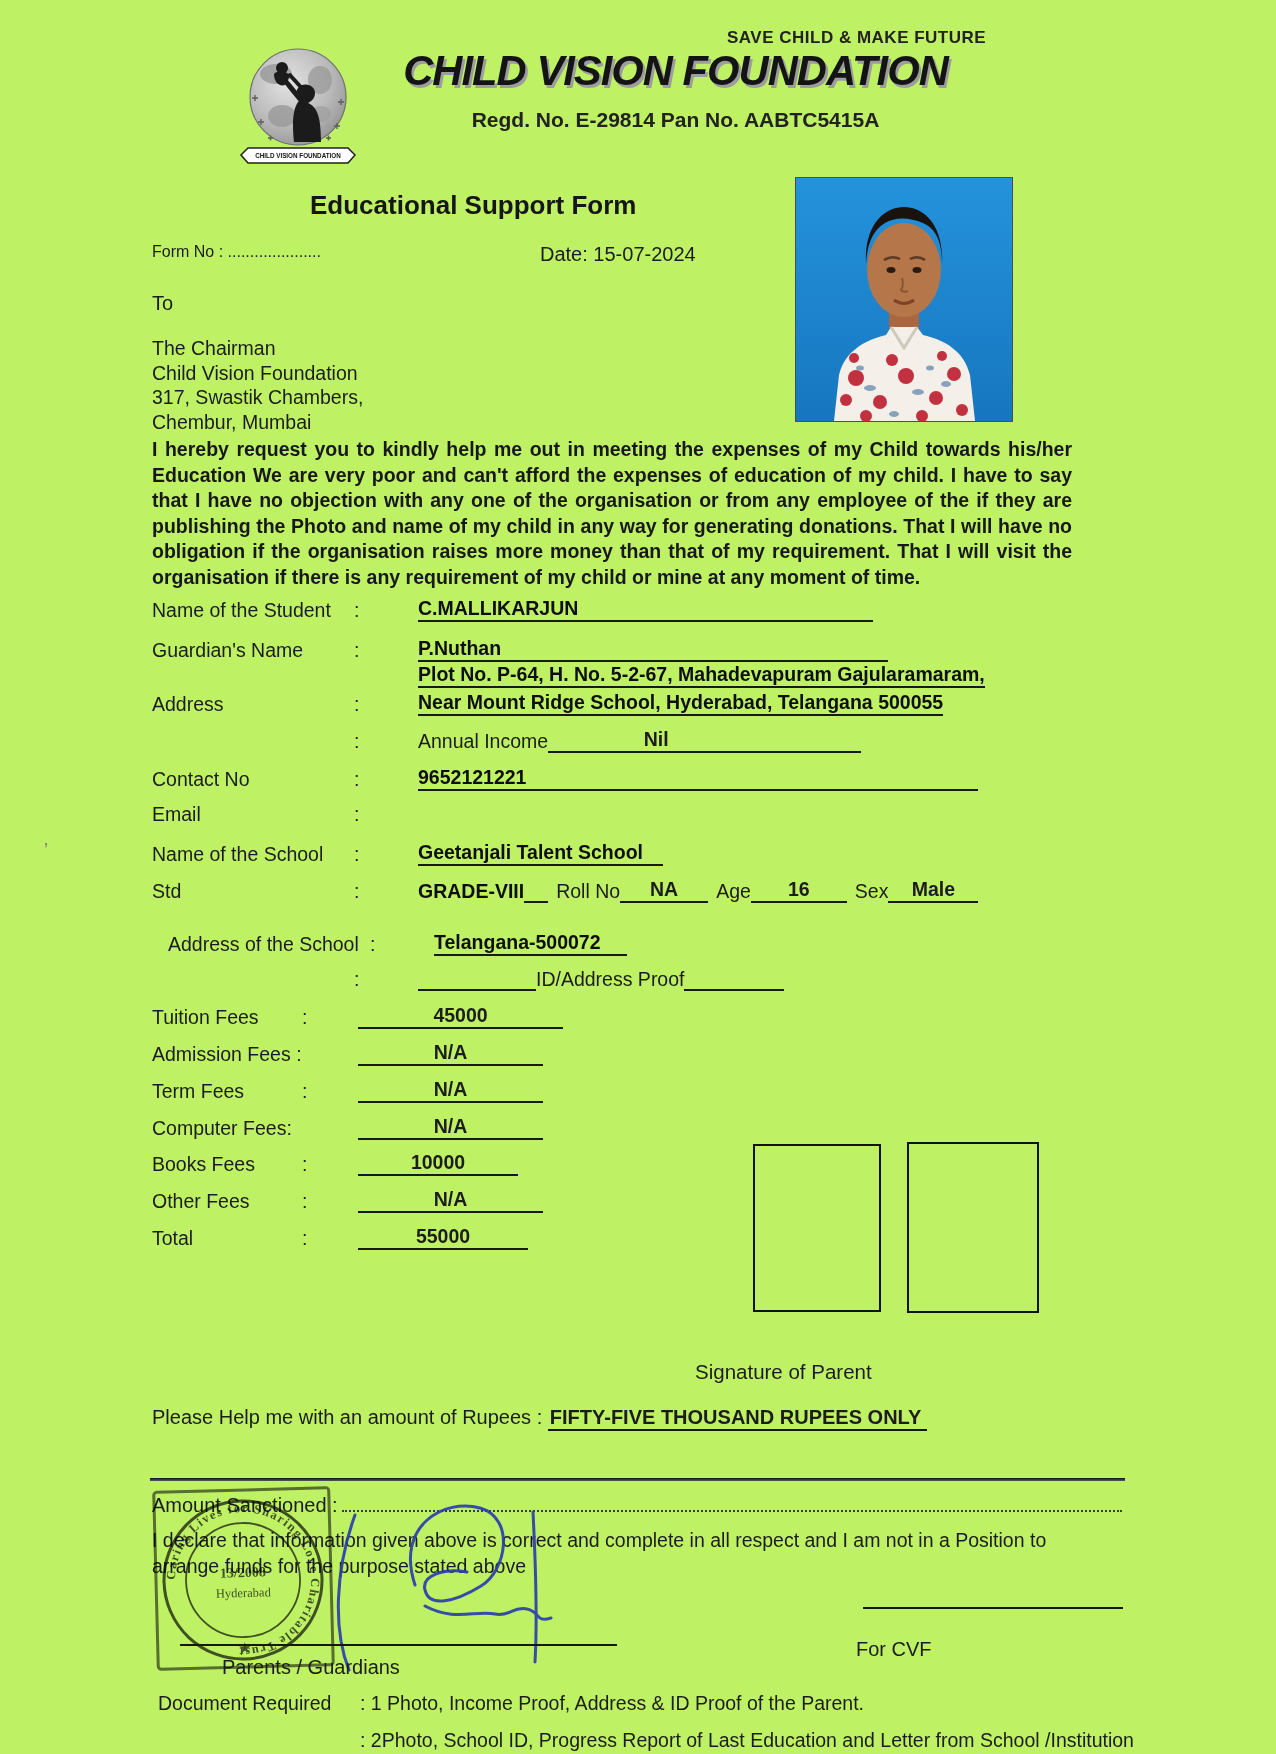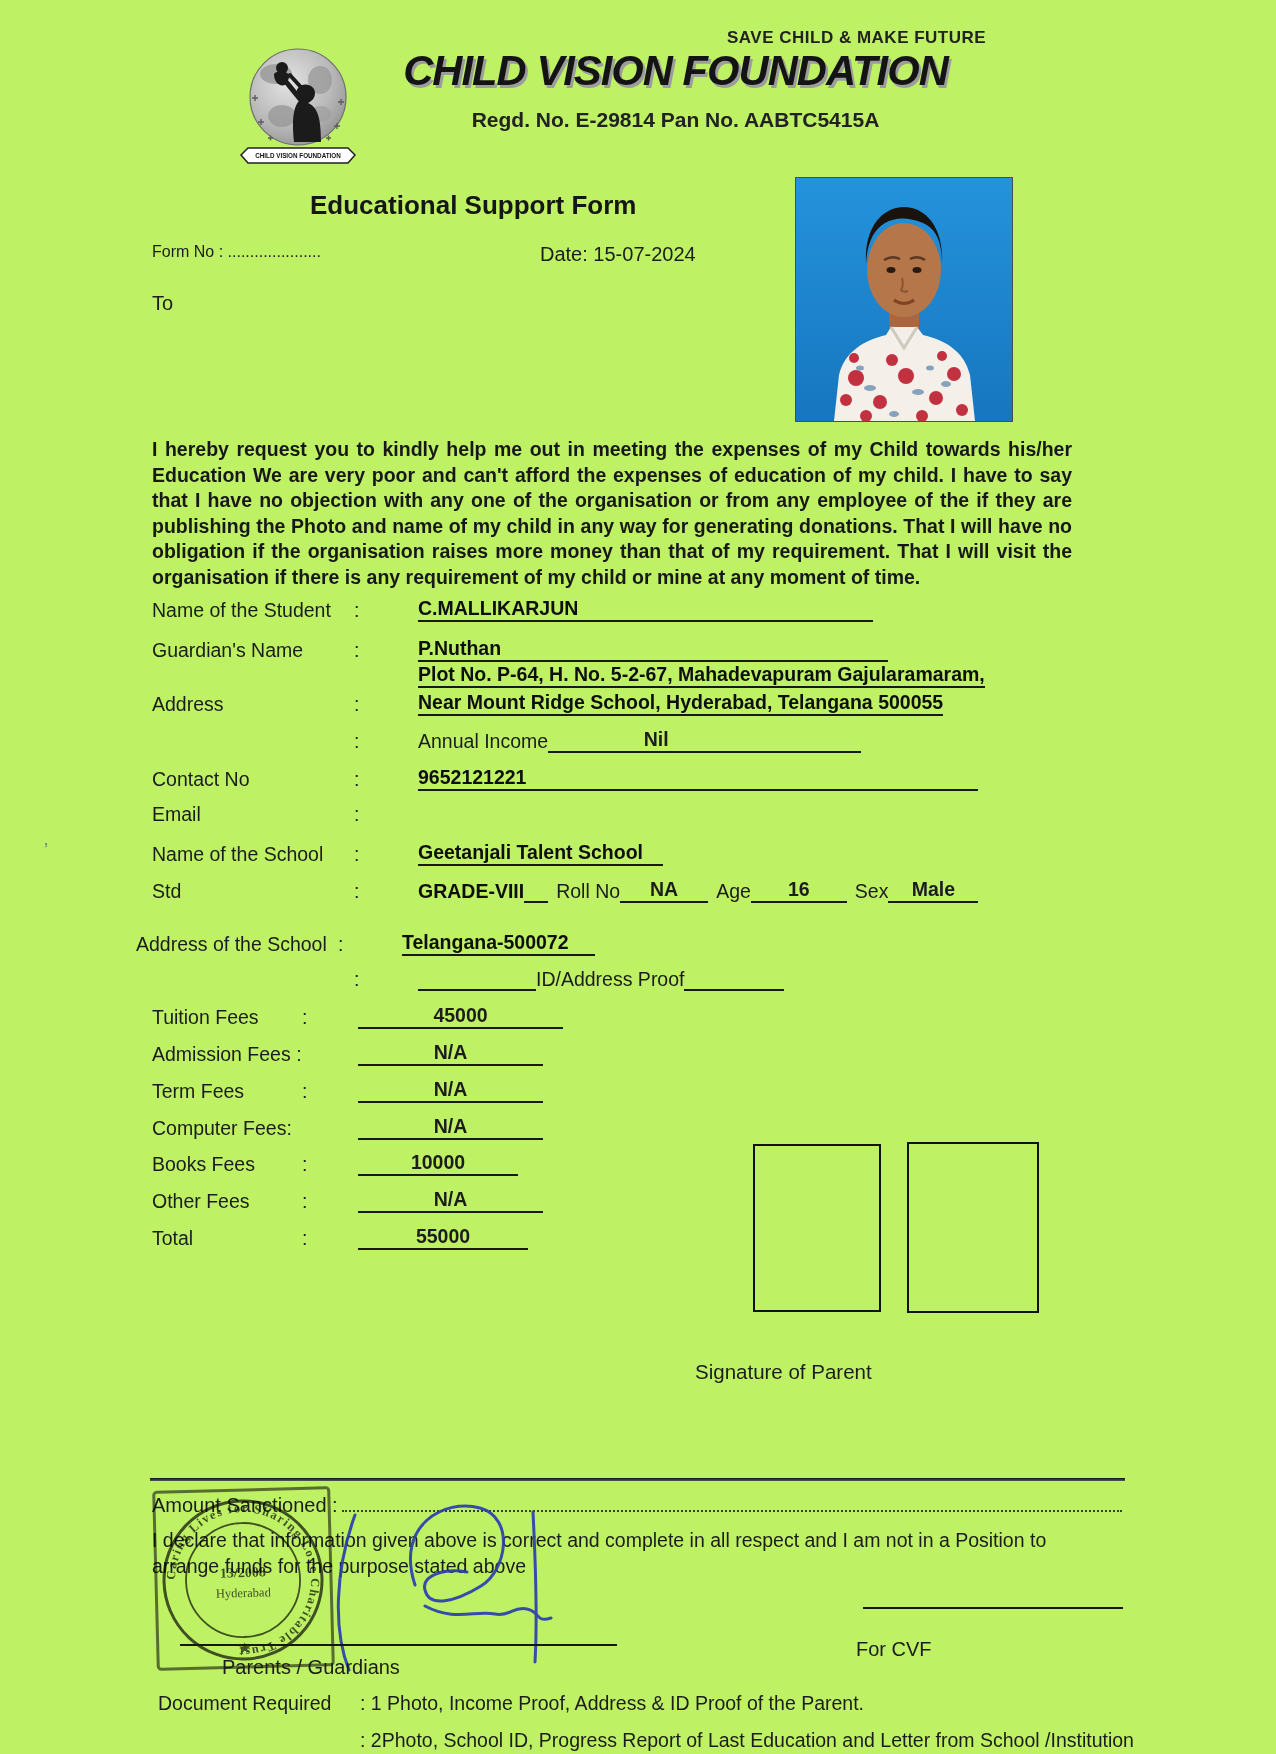--- a/index.html
+++ b/index.html
@@ -144,20 +144,26 @@
           <ellipse cx="134" cy="190" rx="4" ry="2.5"></ellipse>
       </g>
     </svg>
   </div>
 
   <div class="abs form-title">Educational Support Form</div>
   <div class="abs formno">Form No : .....................</div>
   <div class="abs date">Date: 15-07-2024</div>
 
   <div class="abs to">To</div>
+  <div class="abs chairman">
+    <div>The Chairman</div>
+    <div>Child Vision Foundation</div>
+    <div>317, Swastik Chambers,</div>
+    <div>Chembur, Mumbai</div>
+  </div>
 
   <div class="abs para">I hereby request you to kindly help me out in meeting the expenses of my Child towards his/her Education We are very poor and can't afford the expenses of education of my child. I have to say that I have no objection with any one of the organisation or from any employee of the if they are publishing the Photo and name of my child in any way for generating donations. That I will have no obligation if the organisation raises more money than that of my requirement. That I will visit the organisation if there is any requirement of my child or mine at any moment of time.</div>
 
   <div class="abs speck">’</div>
 
   <div class="abs row" style="left:152px;top:597px;width:940px;">
     <span class="f-label">Name of the Student</span>
     <span class="f-colon">:</span>
     <span class="f-value bold u" style="width:455px;">C.MALLIKARJUN</span>
   </div>
@@ -216,21 +222,21 @@
     <span class="seg" style="min-width:88px;">NA</span>
       <span class="gap"></span>
     <span class="f-value plain">Age</span>
     <span class="seg" style="min-width:96px;">16</span>
       <span class="gap"></span>
     <span class="f-value plain">Sex</span>
     <span class="seg" style="min-width:90px;">Male</span>
   </div>
 
 
-  <div class="abs row" style="left:136px;top:931px;width:940px;">
+  <div class="abs row" style="left:168px;top:931px;width:940px;">
     <span class="f-label">Address of the School</span>
     <span class="f-colon">:</span>
     <span class="f-value bold u" style="padding-right:26px;">Telangana-500072</span>
   </div>
 
   <div class="abs row" style="left:152px;top:968px;width:940px;">
     <span class="f-label"></span>
     <span class="f-colon">:</span>
     <span class="seg" style="min-width:118px;"></span>
     <span class="f-value plain">ID/Address Proof</span>
@@ -271,20 +277,24 @@
     <span class="fee-label">Total</span>
     <span class="fee-colon">:</span>
     <span class="fee-line" style="width:170px;border-bottom-width:2.5px;">55000</span>
   </div>
 
   <div class="abs box" style="left:753px;top:1144px;width:124px;height:164px;"></div>
   <div class="abs box" style="left:907px;top:1142px;width:128px;height:167px;"></div>
 
   <div class="abs sig-parent">Signature of Parent</div>
 
+  <div class="abs help">
+    <span>Please Help me with an amount of Rupees :</span>
+    <span class="amount">FIFTY-FIVE THOUSAND  RUPEES ONLY</span>
+  </div>
 
   <div class="abs sep"></div>
 
   <div class="abs sanction">
     <span>Amount Sanctioned :</span>
     <span class="dots"></span>
   </div>
 
   <div class="abs decl">I declare that information given above is correct and complete in all respect and I am not in a Position to arrange funds for the purpose stated above</div>
 

